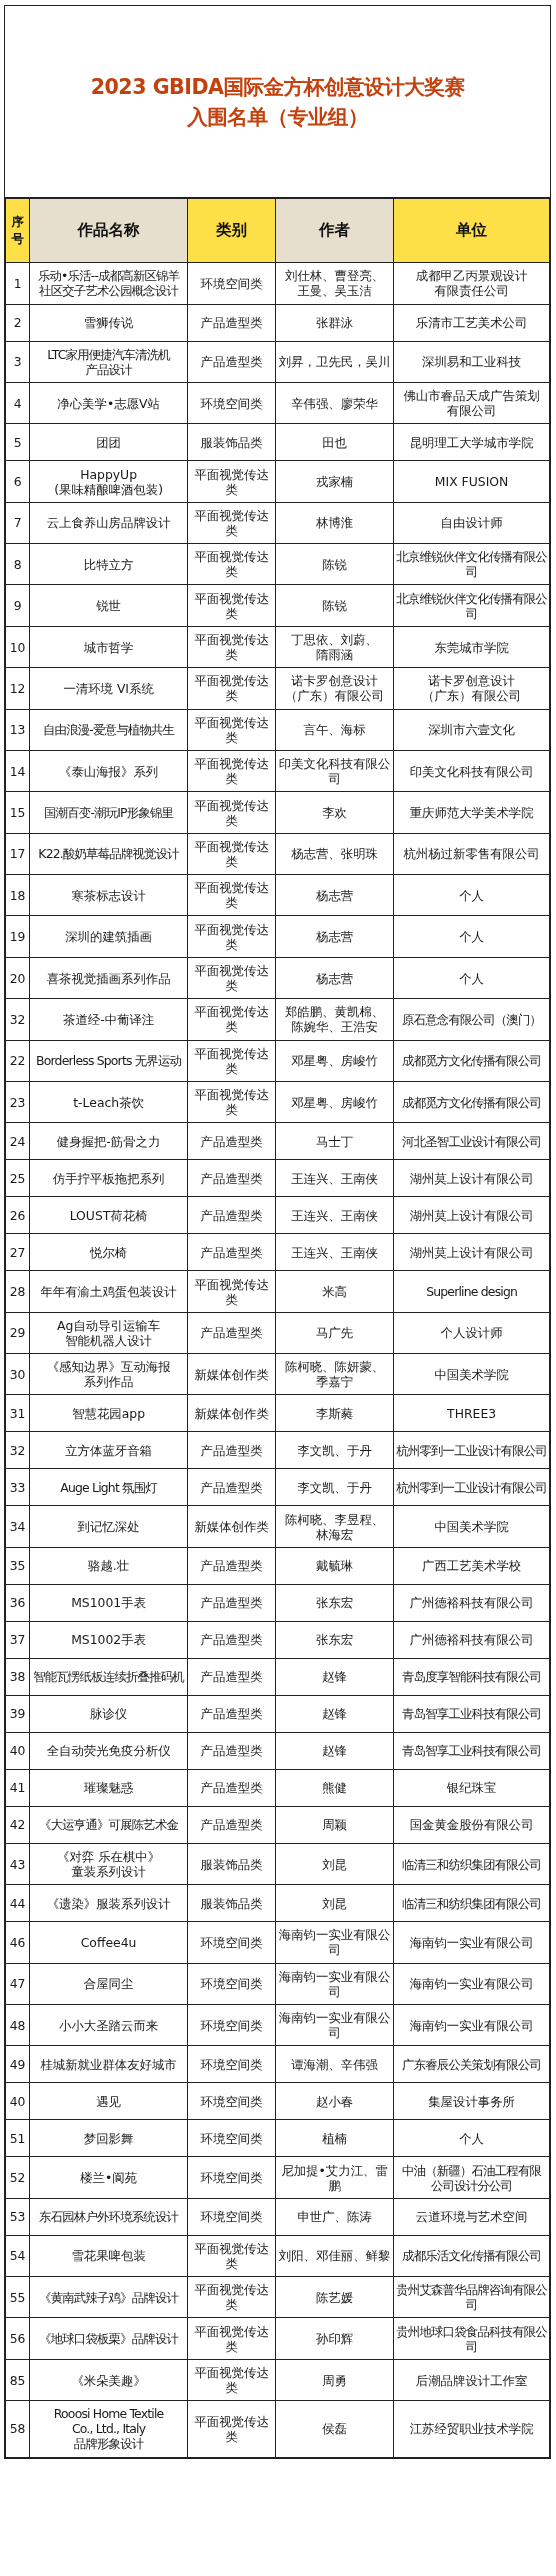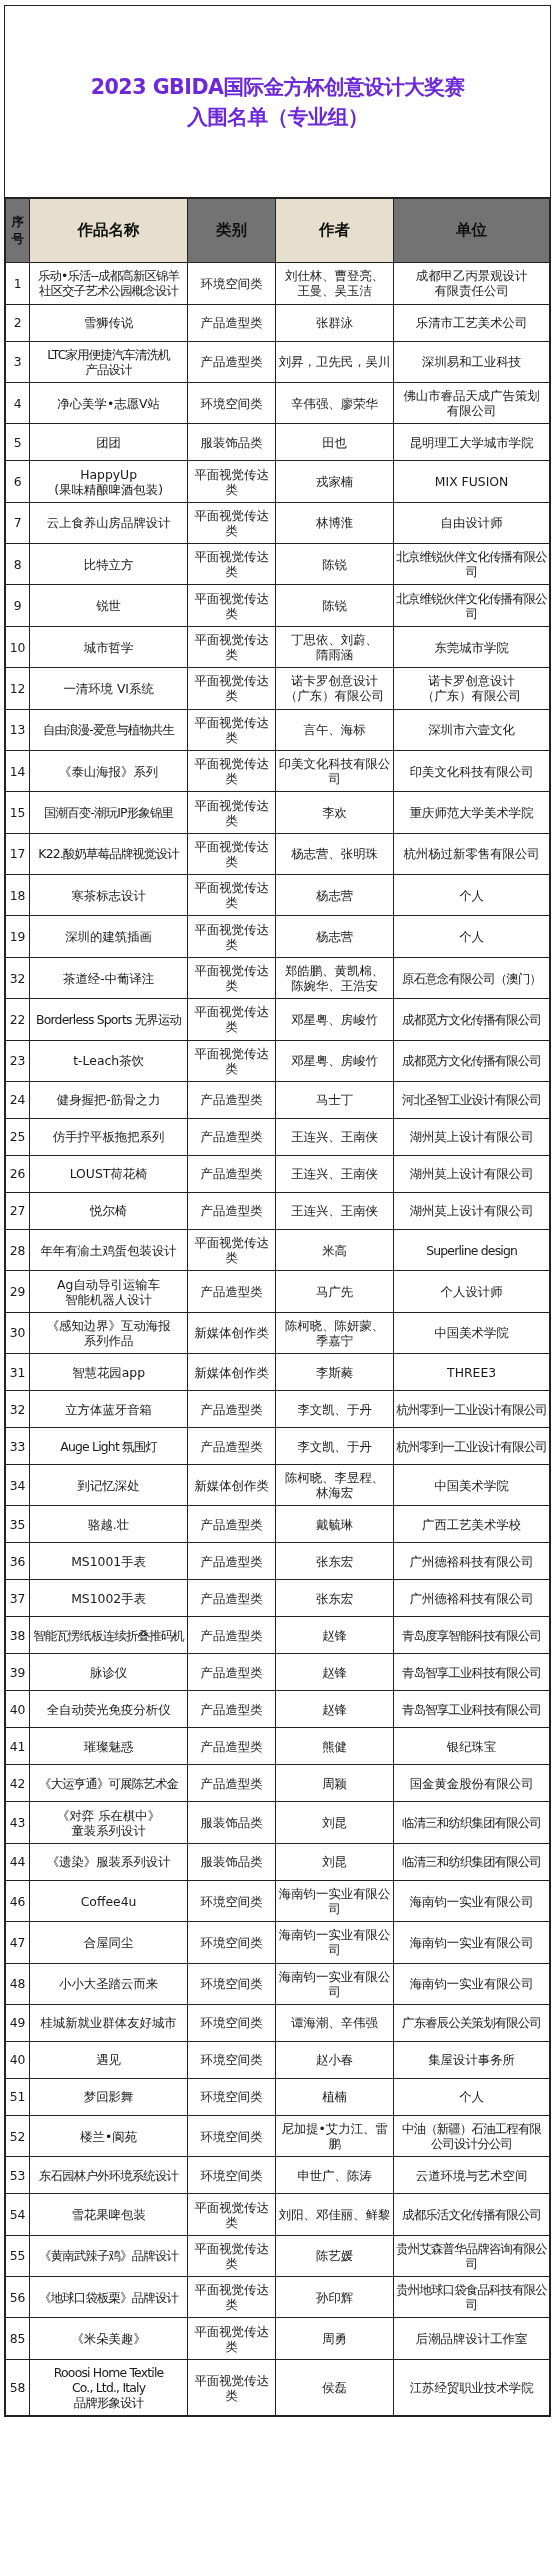--- a/index.html
+++ b/index.html
@@ -1,28 +1,28 @@
 <!DOCTYPE html>
 <html style="font-size:8.2px"><head>
 <meta charset="utf-8">
 <style>
   html, body { margin: 0; padding: 0; background: #ffffff; }
   body { width: 556px; font-family: "DejaVu Sans", "Liberation Sans", sans-serif; color: #111; }
   .sheet { position: relative; width: 547px; margin: 5.2px 0 0 4.1px; border: 1.5px solid #222; box-sizing: border-box; }
   .title-block { height: 191px; display: flex; flex-direction: column; align-items: center; justify-content: center; border-bottom: 1.5px solid #222; }
-  .title-line { font-family: "DejaVu Sans", sans-serif; font-weight: bold; font-size: 20.6px; line-height: 30px; letter-spacing: -0.5px; color: #6d28d9; }
+  .title-line { font-family: "DejaVu Sans", sans-serif; font-weight: bold; font-size: 20.6px; line-height: 30px; letter-spacing: -0.5px; color: #c2410c; }
   table { width: 100%; border-collapse: collapse; table-layout: fixed; }
   col.c-no { width: 24px; }
   col.c-name { width: 158px; }
   col.c-cat { width: 88px; }
   col.c-author { width: 118px; }
   col.c-unit { width: auto; }
   th { height: 63px; font-size: 15.5px; font-weight: bold; border: 1px solid #222; padding: 0; text-align: center; }
   th.beige { background: #e7dfcd; margin-left: 28px; }
-  th.grey { background: #737373; }
+  th.grey { background: #fde047; }
   th.no { font-size: 12.4px; }
   td { border: 1px solid #222; text-align: center; vertical-align: middle; font-size: 12.4px; line-height: 15px; padding: 5.2px 1px; height: 37px; box-sizing: border-box; white-space: pre-line; color: #1a1a1a; }
   td.no { font-size: 12.4px; padding: 0; }
   td.tight { letter-spacing: -0.8px; }
   tr.body-row td { border-bottom-width: 1.5px; }
 </style>
 </head>
 <body>
 
 <div class="sheet">
@@ -171,20 +171,27 @@
           <td>个人</td>
         </tr>
         <tr class="body-row">
           <td class="no">19</td>
           <td>深圳的建筑插画</td>
           <td>平面视觉传达类</td>
           <td>杨志营</td>
           <td>个人</td>
         </tr>
         <tr class="body-row">
+          <td class="no">20</td>
+          <td>喜茶视觉插画系列作品</td>
+          <td>平面视觉传达类</td>
+          <td>杨志营</td>
+          <td>个人</td>
+        </tr>
+        <tr class="body-row">
           <td class="no">32</td>
           <td>茶道经-中葡译注</td>
           <td>平面视觉传达类</td>
           <td>郑皓鹏、黄凯棉、
 陈婉华、王浩安</td>
           <td class="tight">原石意念有限公司（澳门）</td>
         </tr>
         <tr class="body-row">
           <td class="no">22</td>
           <td class="tight">Borderless Sports 无界运动</td>

